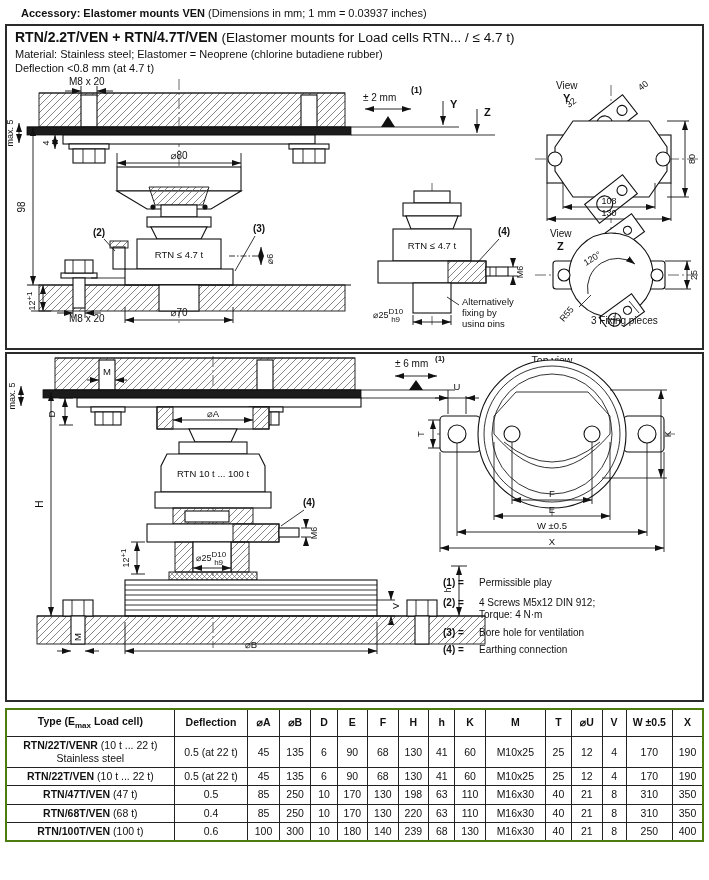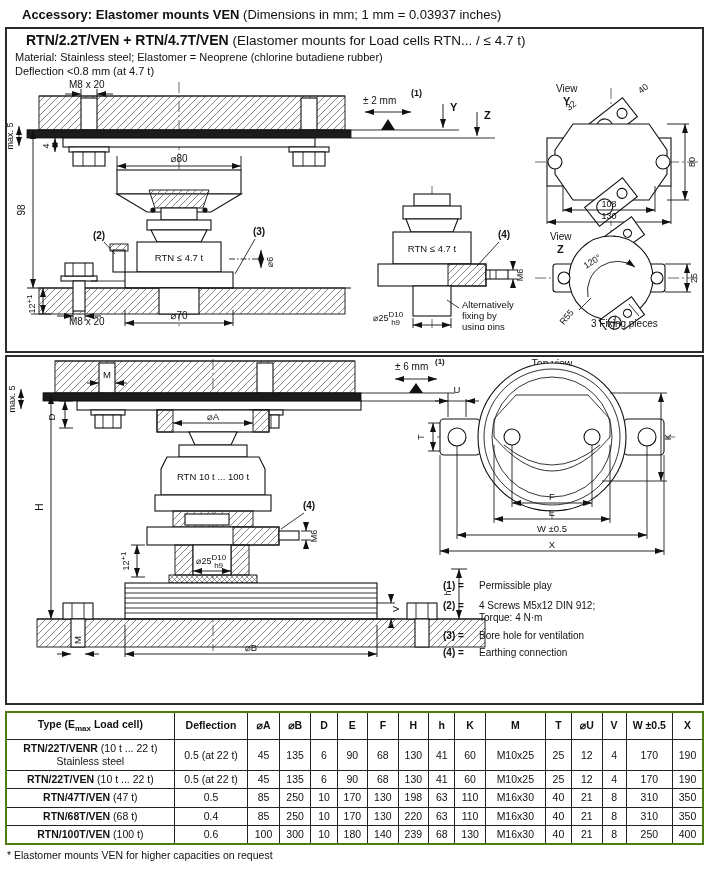--- a/index.html
+++ b/index.html
@@ -1,21 +1,21 @@
 <!DOCTYPE html>
 <html><head>
 <meta charset="utf-8">
 <style>
   html,body{margin:0;padding:0;background:#fff;}
   .page{width:709px;height:880px;position:relative;font-family:"Liberation Sans",sans-serif;color:#111;background:#fff;overflow:hidden;}
-  .pagetitle{padding:7px 8px 3px 6px;font-size:13px;margin-left:16px;}
+  .pagetitle{padding:7px 8px 3px 21px;font-size:11px;}
   .pagetitle .b{font-weight:bold;}
   .box{margin:2px 5px 0 5px;border:2px solid #2b2b2b;background:#fff;position:relative;}
   .box-head{padding:3px 8px 0 8px;}
-  .sec-title{font-size:13.5px;line-height:1.25;margin-left:11px;}
+  .sec-title{font-size:13.5px;line-height:1.25;}
   .sec-title .b{font-weight:bold;font-size:14px;}
   .sub{font-size:11px;line-height:1.3;}
   svg{display:block;font-family:"Liberation Sans",sans-serif;}
   svg text{fill:#111;}
   .t8{font-size:8px;}.t9{font-size:9px;}.t95{font-size:9.5px;}.t10{font-size:10px;}.t105{font-size:10.5px;}.t11{font-size:11px;}
   .bold{font-weight:bold;}
   .out{stroke:#111;stroke-width:1.2;fill:none;}
   .thin{stroke:#111;stroke-width:0.85;fill:none;}
   .dim{stroke:#111;stroke-width:0.9;fill:none;}
   .cl{stroke:#444;stroke-width:0.8;stroke-dasharray:11 3 2 3;fill:none;}
@@ -540,14 +540,13 @@
           <td>M16x30</td>
           <td>40</td>
           <td>21</td>
           <td>8</td>
           <td>250</td>
           <td>400</td>
         </tr>
       </tbody>
   </table>
 
-  <div class="footnote">*  Elastomer mounts VEN for higher capacities on request</div>
 </div>
 
 </body></html>

